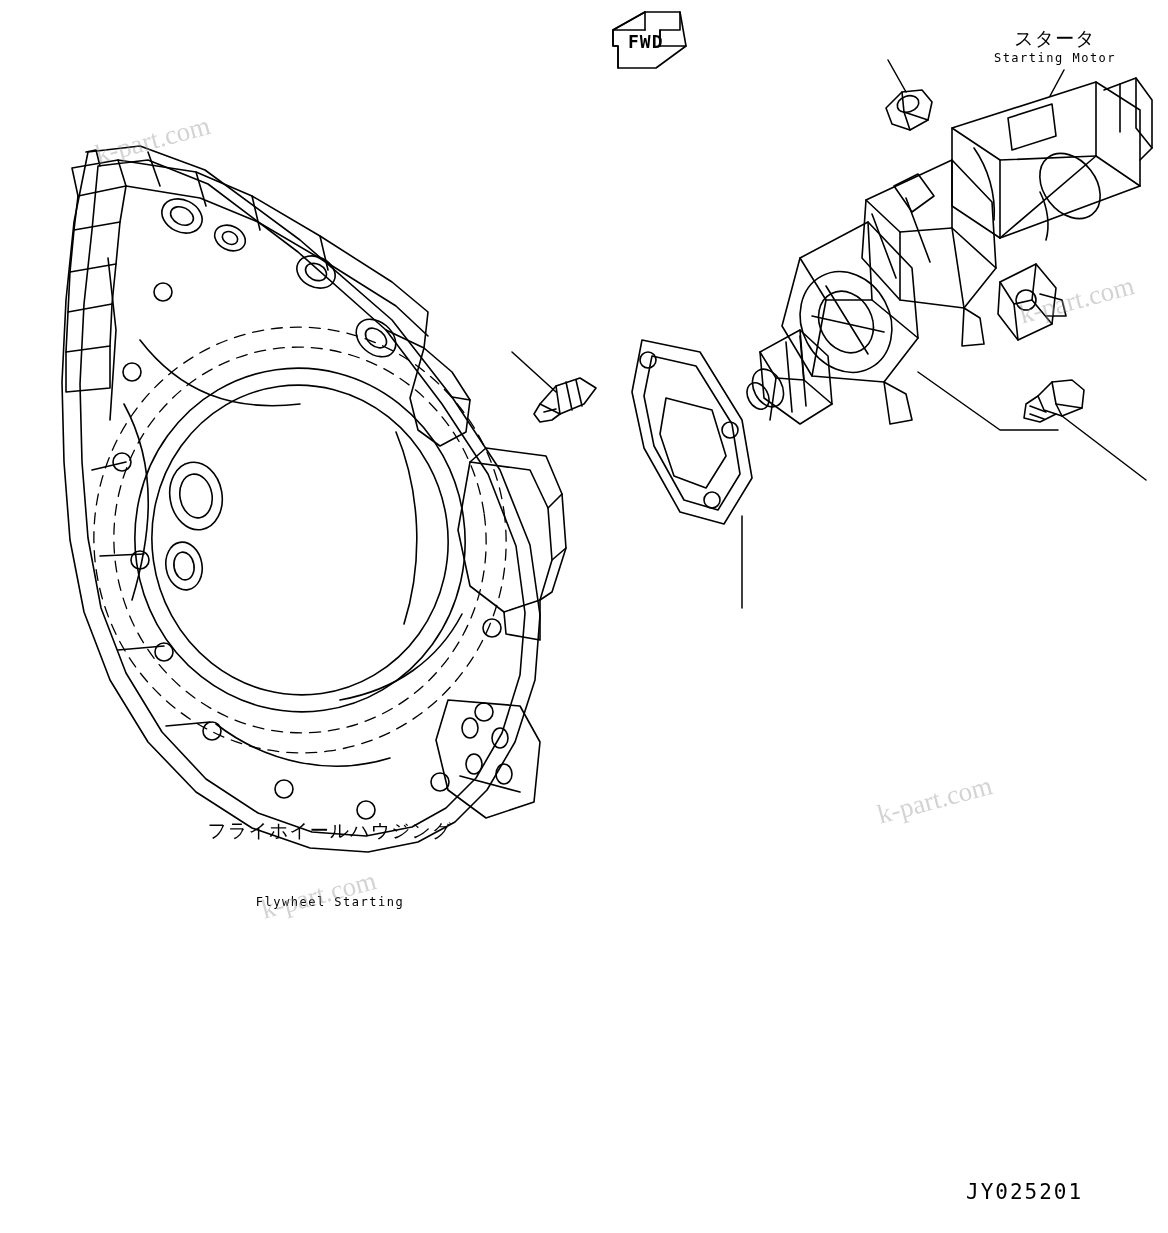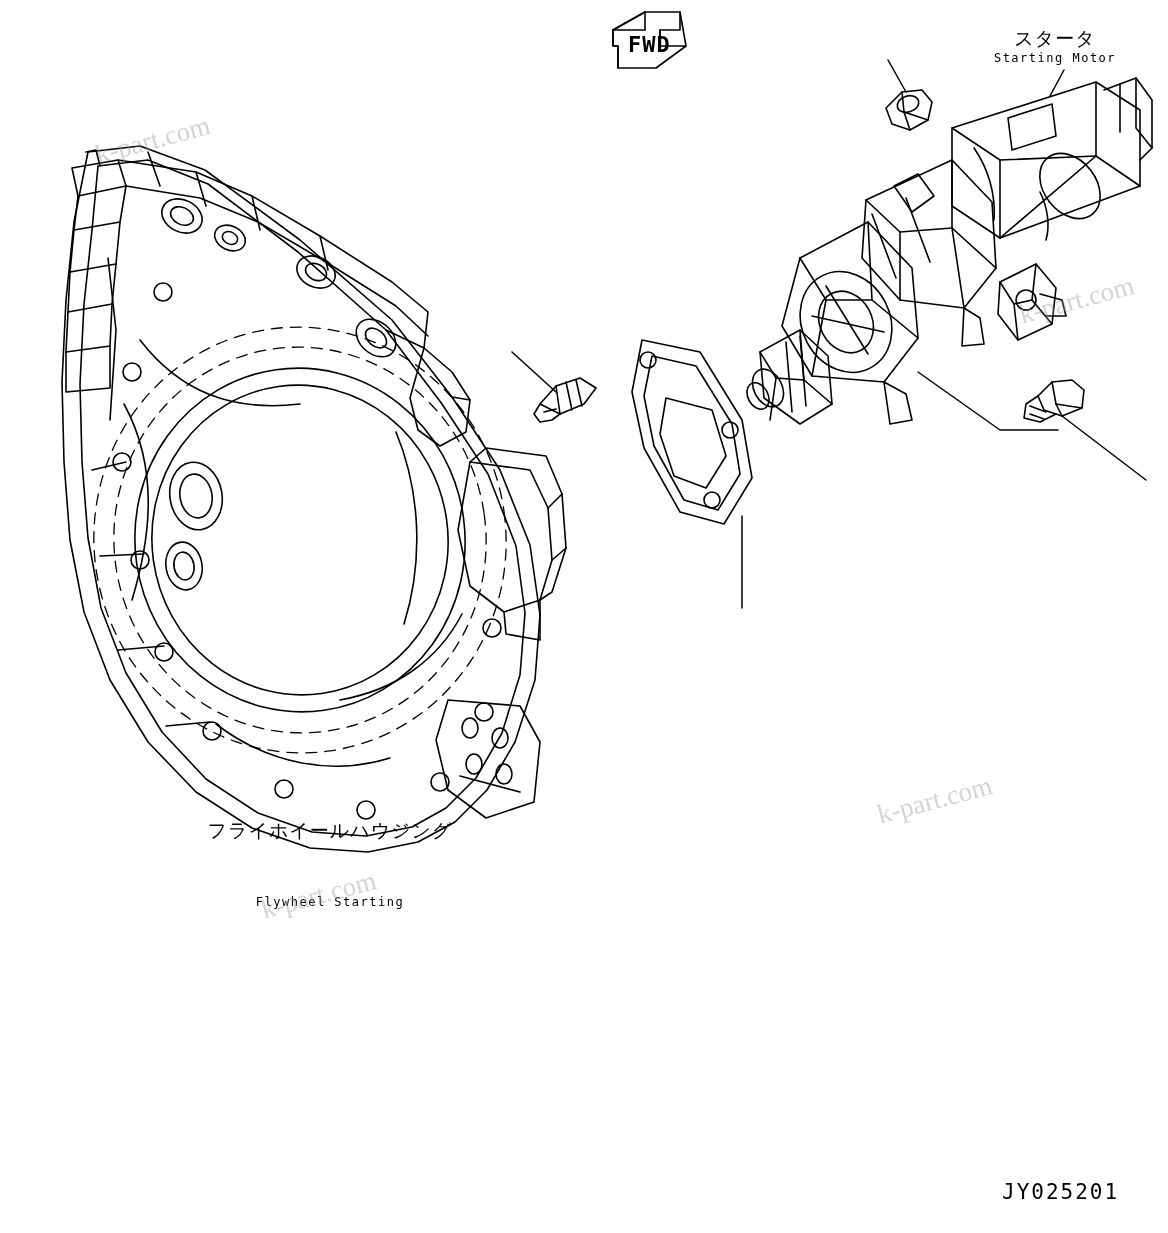--- a/index.html
+++ b/index.html
@@ -38,21 +38,21 @@
     font-size: 12px;
     letter-spacing: 1.5px;
   }
   .lbl-code {
     font-family: "DejaVu Sans Mono", monospace;
     font-size: 21px;
     letter-spacing: 2px;
   }
   .lbl-fwd {
     font-family: "DejaVu Sans Mono", monospace;
-    font-size: 22px;
+    font-size: 18px;
     letter-spacing: 1px;
     font-weight: bold;
   }
   .center {
     text-align: center;
     transform: translateX(-50%);
   }
   .wm {
     position: absolute;
     color: rgba(150,150,150,0.42);
@@ -272,20 +272,20 @@
   </svg>
 
   <div class="lbl lbl-fwd" style="left:628px; top:32px;">FWD</div>
 
   <div class="lbl lbl-jp center" style="left:1055px; top:28px;">スタータ</div>
   <div class="lbl lbl-en center" style="left:1055px; top:52px;">Starting Motor</div>
 
   <div class="lbl lbl-jp center" style="left:330px; top:820px;">フライホイールハウジング</div>
   <div class="lbl lbl-en center" style="left:330px; top:896px;">Flywheel Starting</div>
 
-  <div class="lbl lbl-code" style="left:1002px; top:1180px;">JY025201</div>
+  <div class="lbl lbl-code" style="left:966px; top:1180px;">JY025201</div>
 
   <div class="wm wm-rot" style="left:96px; top:140px;">k-part.com</div>
   <div class="wm wm-rot" style="left:1020px; top:300px;">k-part.com</div>
   <div class="wm wm-rot" style="left:878px; top:800px;">k-part.com</div>
   <div class="wm wm-rot" style="left:262px; top:895px;">k-part.com</div>
 
 </div>
 
 </body></html>

